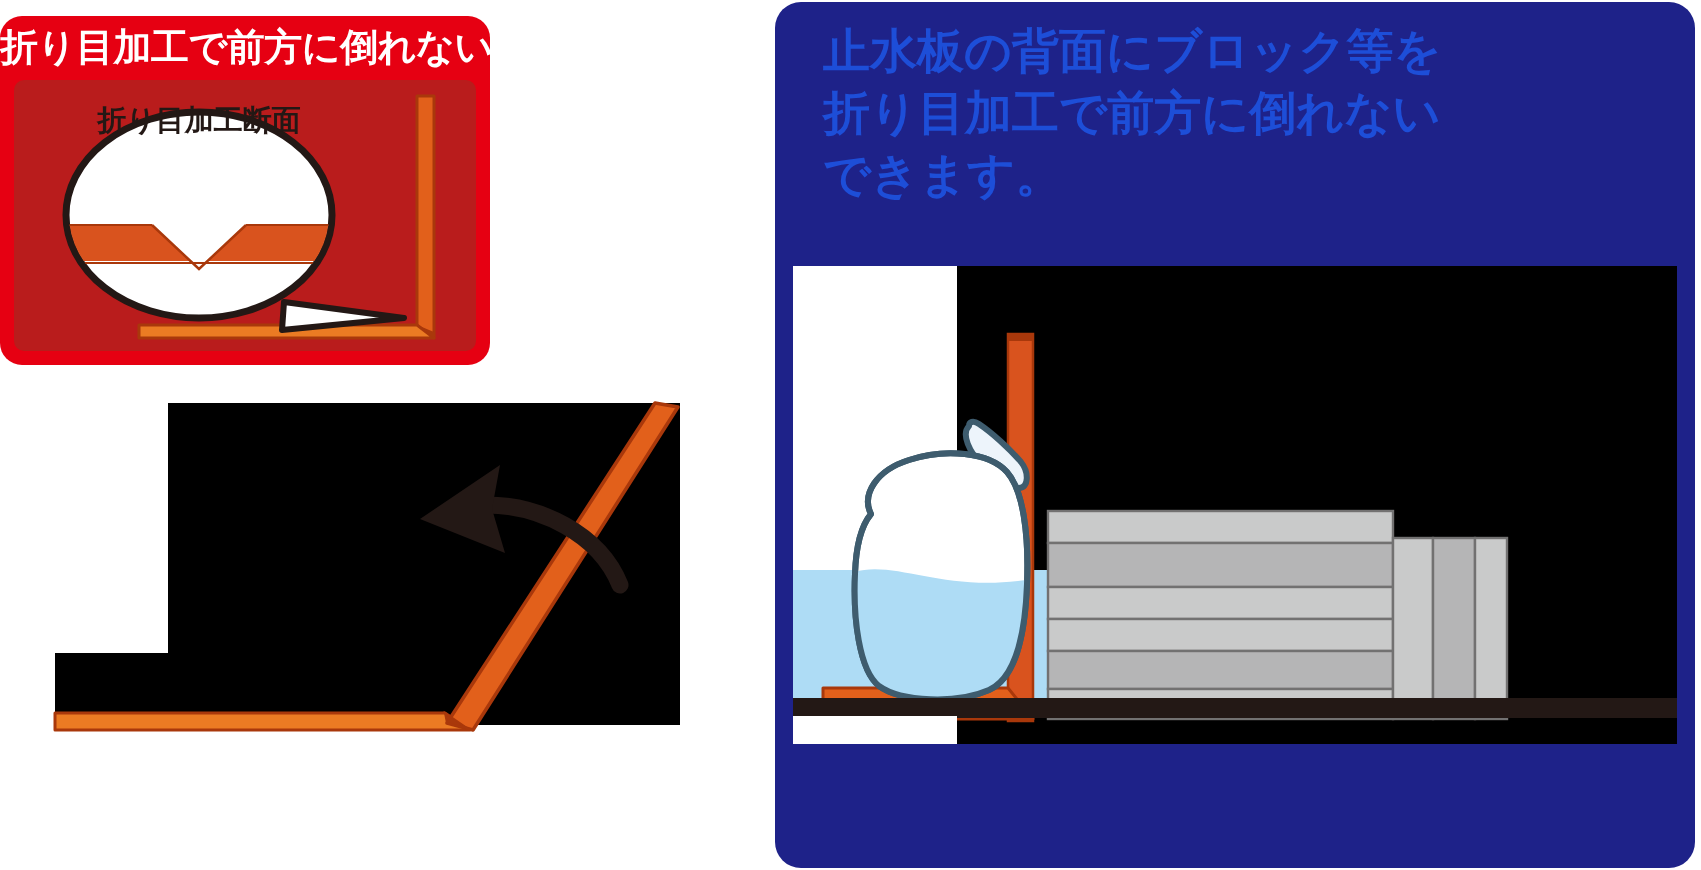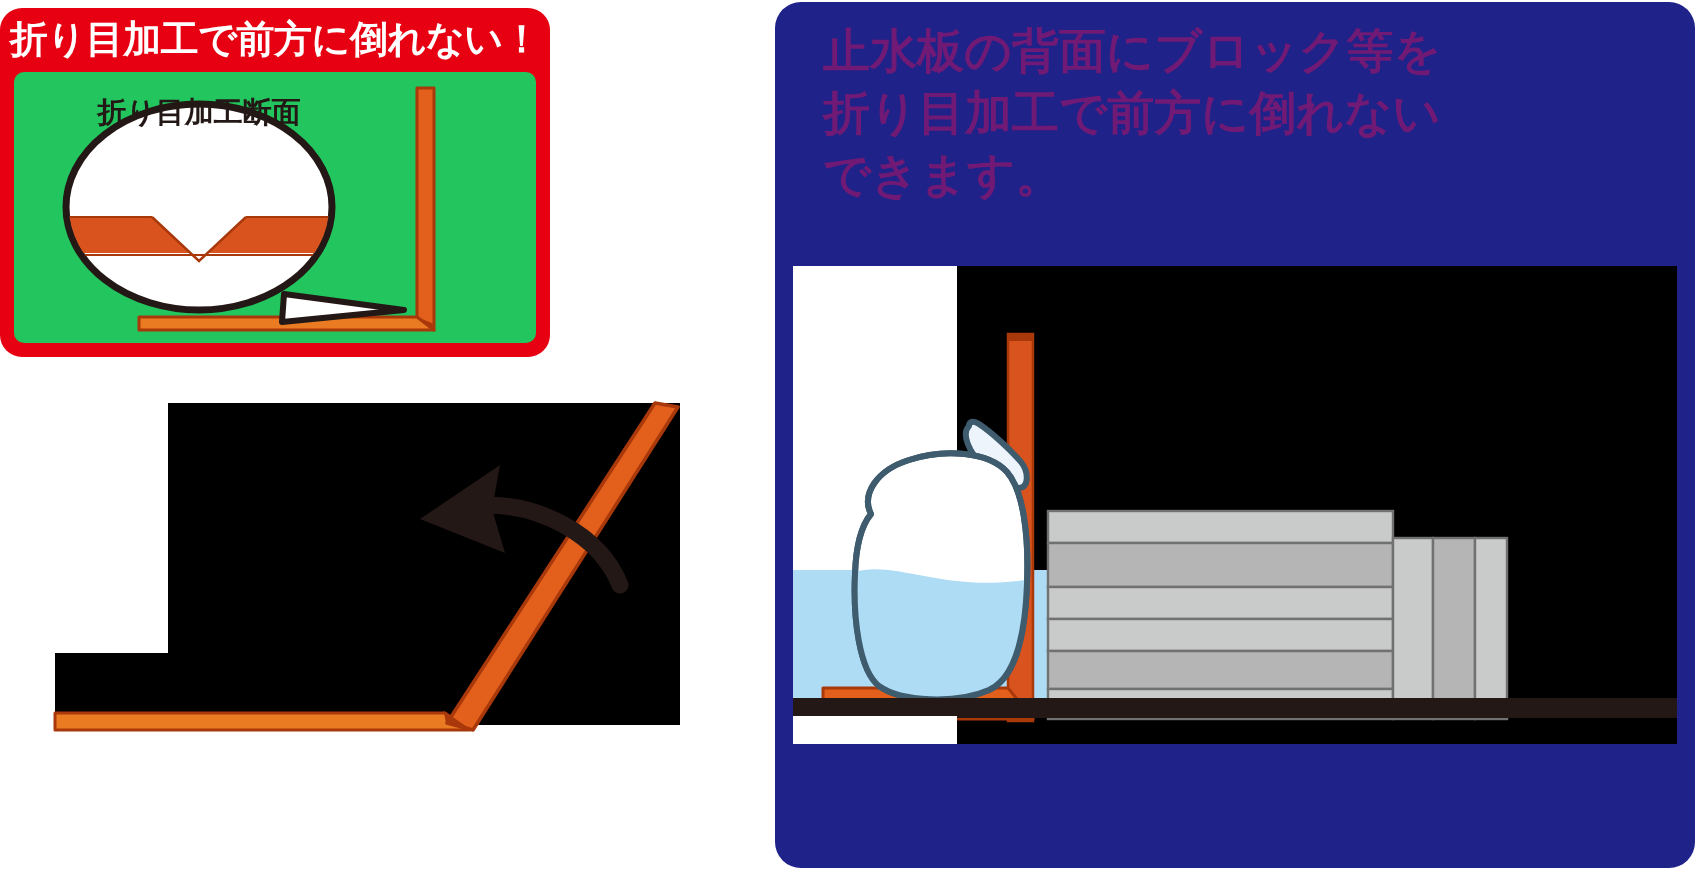--- a/index.html
+++ b/index.html
@@ -12,38 +12,38 @@
     height: 870px;
     position: relative;
     font-family: "DejaVu Sans", "Liberation Sans", sans-serif;
     overflow: hidden;
   }
 
   
   #left-card {
     position: absolute;
     left: 0px;
-    top: 8px;
-    width: 550px;
+    top: 16px;
+    width: 490px;
     height: 349px;
     border-radius: 18px;
   }
   .card-frame {
     position: absolute;
     inset: 0;
     background: #E60012;
     border-radius: 22px;
   }
   .card-body {
     position: absolute;
     left: 14px;
     top: 64px;
     right: 14px;
     bottom: 14px;
-    background: #22c55e;
+    background: #b91c1c;
     border-radius: 10px;
   }
   .card-title {
     position: absolute;
     left: 0;
     top: 4px;
     width: 100%;
     text-align: center;
     color: #ffffff;
     font-size: 38px;
@@ -65,21 +65,21 @@
     position: absolute;
     inset: 0;
     background: #1E2289;
     border-radius: 26px;
   }
   .blue-text {
     position: absolute;
     left: 48px;
     top: 18px;
     width: 840px;
-    color: #701a75;
+    color: #1d4ed8;
     font-size: 47px;
     font-weight: bold;
     line-height: 62px;
     letter-spacing: 0px;
   }
 
   
   .right-scene {
     position: absolute;
     left: 18px;

